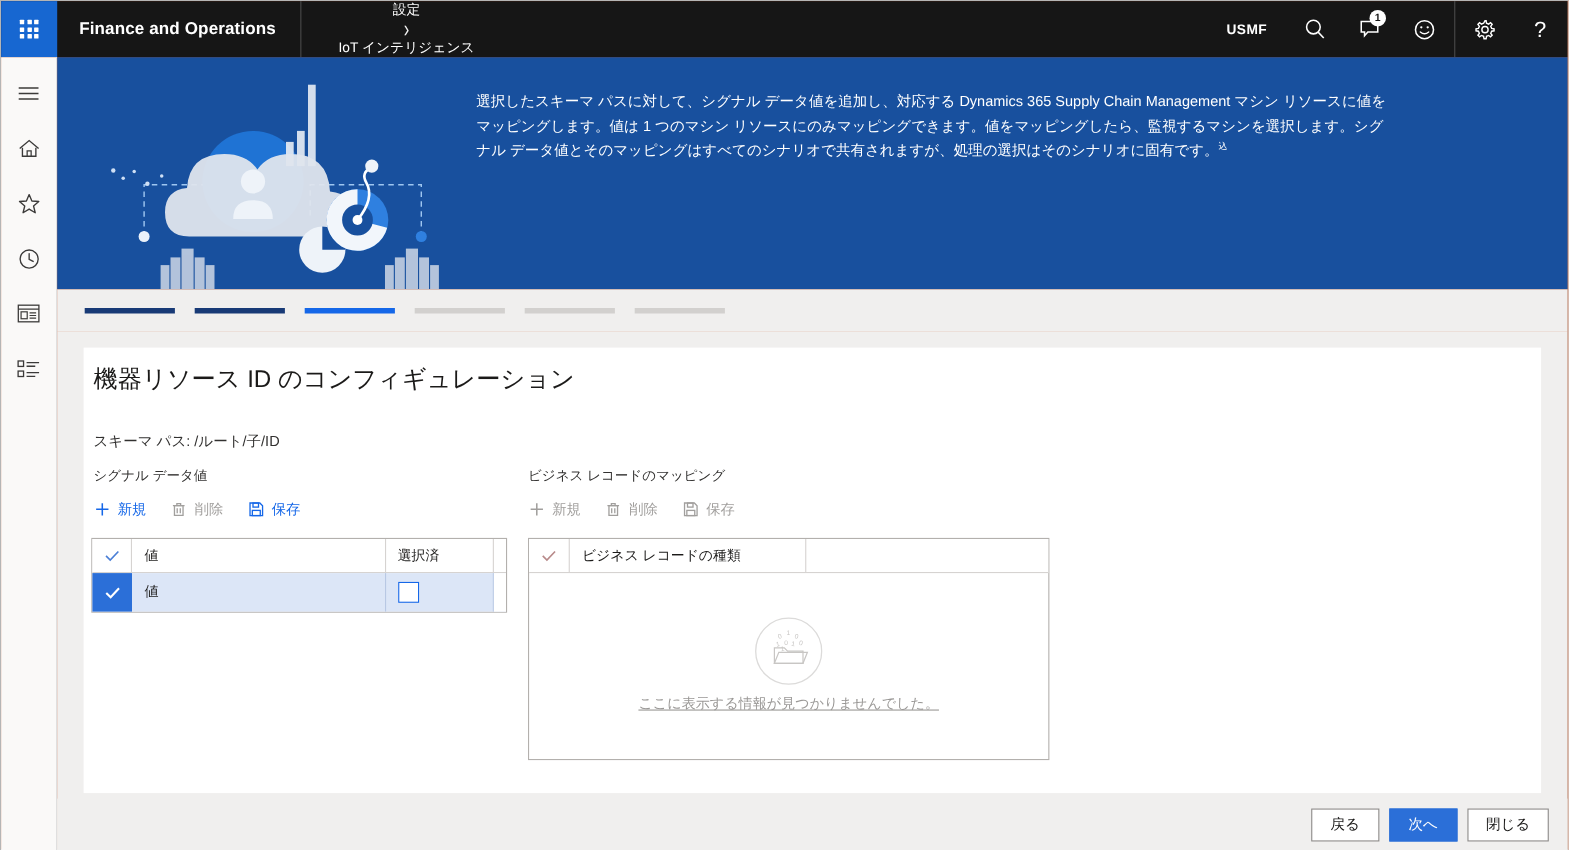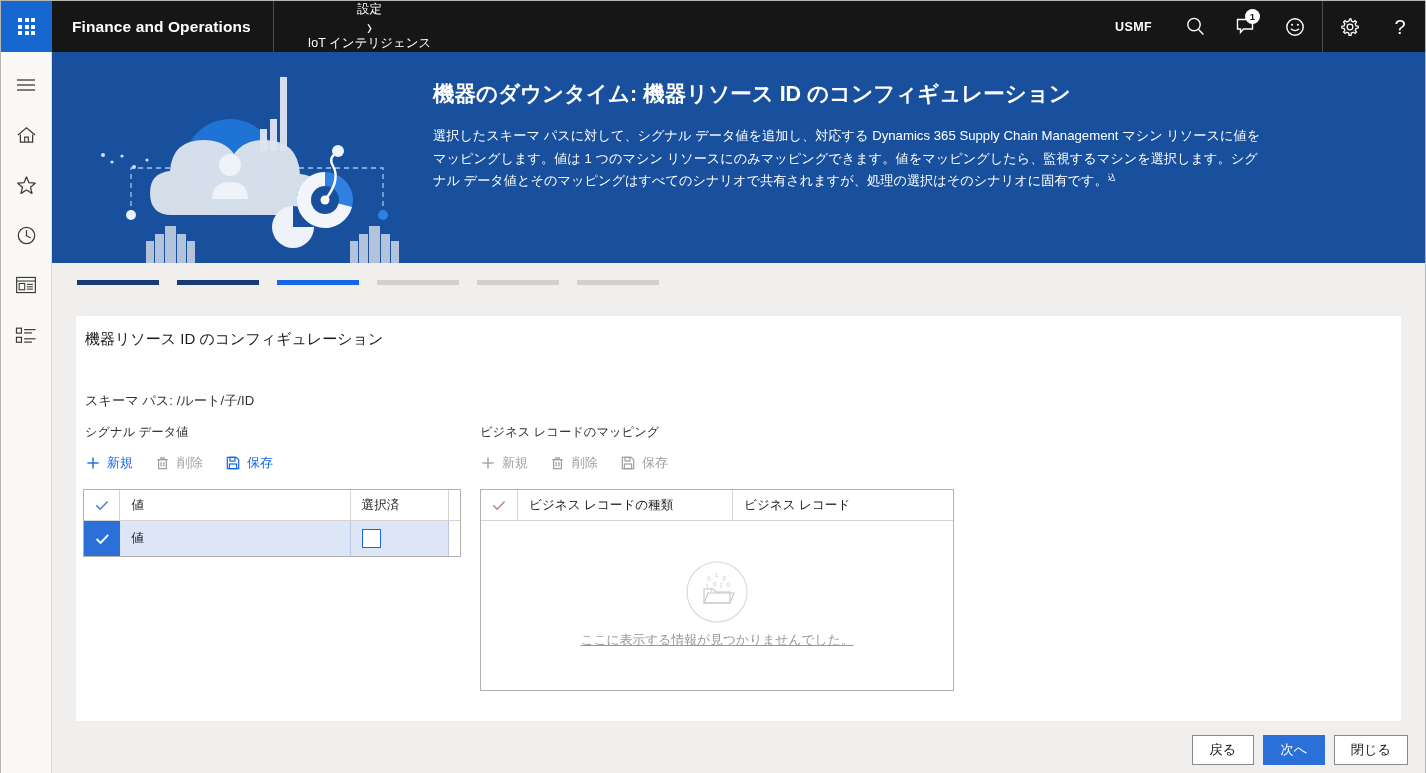--- a/index.html
+++ b/index.html
@@ -164,21 +164,21 @@
     background: #f0efee;
   }
   .card {
     position: absolute;
     top: 15px; left: 24px;
     width: 1325px; height: 405px;
     background: #ffffff;
   }
   .card-title {
     position: absolute; left: 9px; top: 14px;
-    font-size: 15px; color: #1b1a19; font-weight: normal;
+    font-size: 22px; color: #1b1a19; font-weight: normal;
     white-space: nowrap;
   }
   .schema-path {
     position: absolute; left: 9px; top: 76px;
     font-size: 13.2px; color: #323130;
     white-space: nowrap;
   }
   .col-label {
     position: absolute;
     font-size: 12.3px; color: #323130;
@@ -469,21 +469,20 @@
       <g fill="#cfe0f5">
         <circle cx="51" cy="103" r="2"></circle>
           <circle cx="60" cy="110" r="1.6"></circle>
         <circle cx="70" cy="104" r="1.6"></circle>
           <circle cx="82" cy="115" r="2"></circle>
         <circle cx="95" cy="108" r="1.6"></circle>
       </g>
     </svg>
 
     <div class="hero-text">
-      <div class="hero-h1">機器のダウンタイム: 機器リソース ID のコンフィギュレーション</div>
       <div class="hero-p">
         <span>選択したスキーマ パスに対して、シグナル データ値を追加し、対応する Dynamics 365 Supply Chain Management マシン リソースに値をマッピングします。値は 1 つのマシン リソースにのみマッピングできます。値をマッピングしたら、監視するマシンを選択します。シグナル データ値とそのマッピングはすべてのシナリオで共有されますが、処理の選択はそのシナリオに固有です。</span><sup>込</sup>
       </div>
     </div>
   </div>
 
   <div class="steps">
     <div class="step done"></div>
     <div class="step done"></div>
     <div class="step current"></div>
@@ -606,21 +605,20 @@
       </div>
 
       <div class="grid" style="left:404px; top:173px; width:474px; height:202px;">
         <div class="grid-head">
           <div class="gh-cell gh-check">
             <svg width="14" height="11" viewBox="0 0 14 11">
               <path d="M1.4 5.4 L5.2 9.2 L12.6 1.4" fill="none" stroke="#b88a8a" stroke-width="1.5"></path>
             </svg>
           </div>
           <div class="gh-cell" style="width:215px;">ビジネス レコードの種類</div>
-          <div class="gh-cell last" style="flex:1;">ビジネス レコード</div>
         </div>
         <div style="position:relative; height:170px;">
           <div class="empty-wrap">
             <svg width="62" height="62" viewBox="0 0 62 62">
               <circle cx="31" cy="31" r="30" fill="none" stroke="#dcdbda" stroke-width="1.2"></circle>
               <g fill="none" stroke="#c8c6c4" stroke-width="1.1">
                 <path d="M18 42 V28 H27 L30 31 H44 V42 Z"></path>
                 <path d="M18 42 L22 32 H48 L44 42 Z"></path>
               </g>
               <g fill="#c8c6c4" font-family="Liberation Sans, sans-serif" font-size="6">

